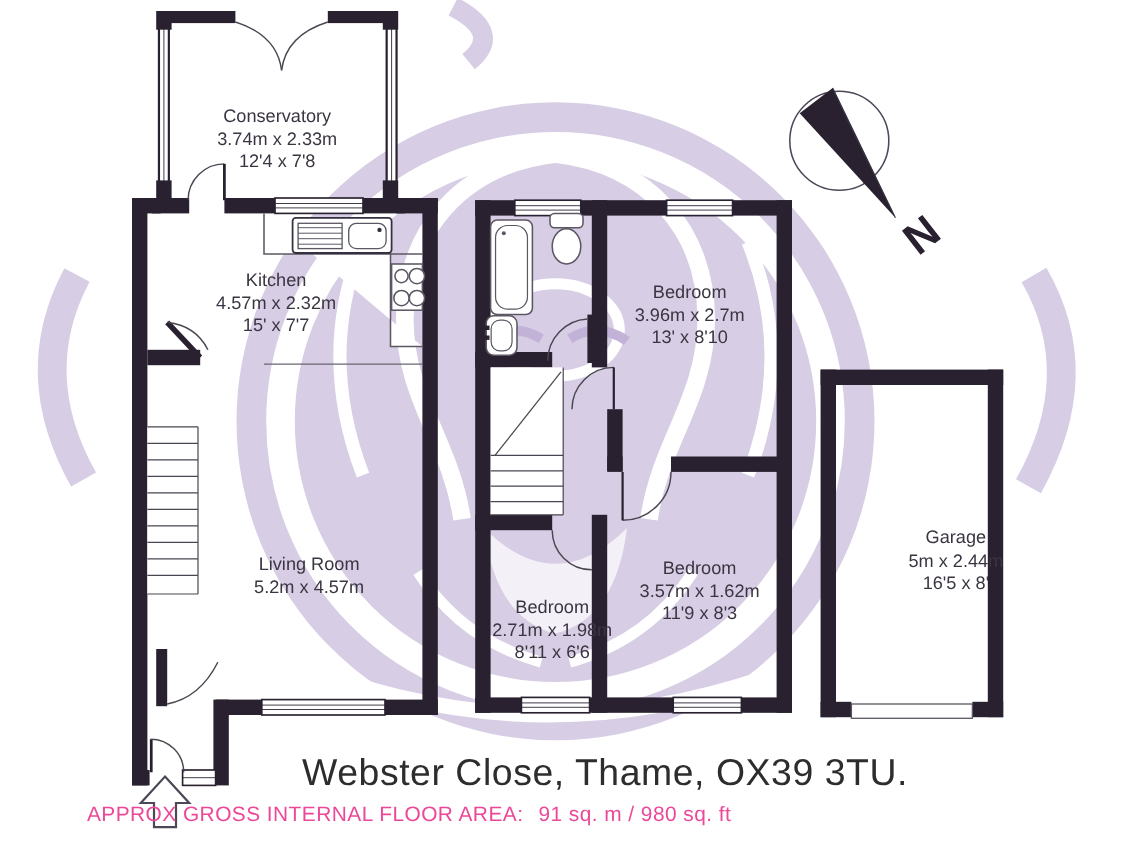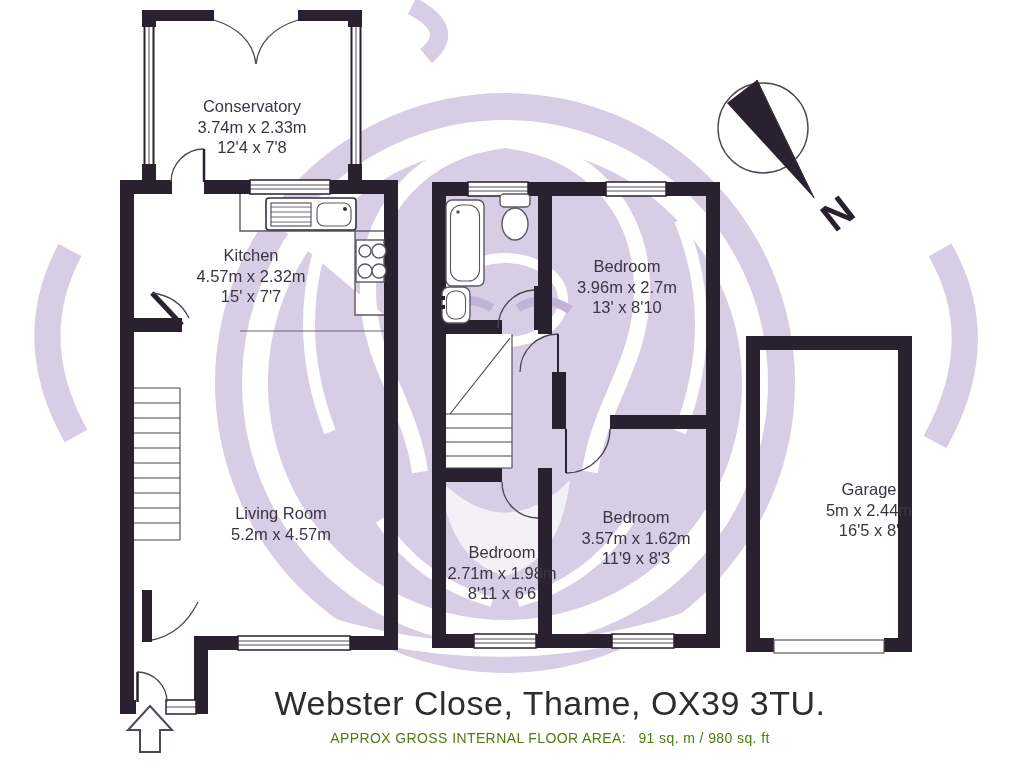--- a/index.html
+++ b/index.html
@@ -10,22 +10,22 @@
   .room-label .rn{}
   .lbl-conservatory{left:152px;top:96px;width:200px;}
   .lbl-kitchen{left:151px;top:245px;width:200px;}
   .lbl-living{left:181px;top:459px;width:200px;margin-top:44px;}
   .lbl-bed1{left:527px;top:256px;width:200px;}
   .lbl-bed2{left:536px;top:507px;width:200px;}
   .lbl-bed3{left:402px;top:542px;width:200px;}
   .lbl-garage{left:769px;top:479px;width:200px;}
   .title-bar{position:absolute;left:75px;top:684px;width:950px;text-align:center;
              font-size:34px;color:#2d2d2d;letter-spacing:0.5px;}
-  .footer-bar{position:absolute;left:75px;top:730px;width:950px;text-align:center;
-              font-size:14px;color:#4d7c0f;letter-spacing:0.4px;}
+  .footer-bar{position:absolute;left:75px;top:730px;width:950px;
+              font-size:19px;color:#ec4899;letter-spacing:0.4px;}
   .footer-bar span{padding:0 4px;}
 </style>
 </head>
 <body>
 
 <div class="stage">
 
 <svg class="plan-svg" viewBox="0 0 1024 768">
 
   <g>

